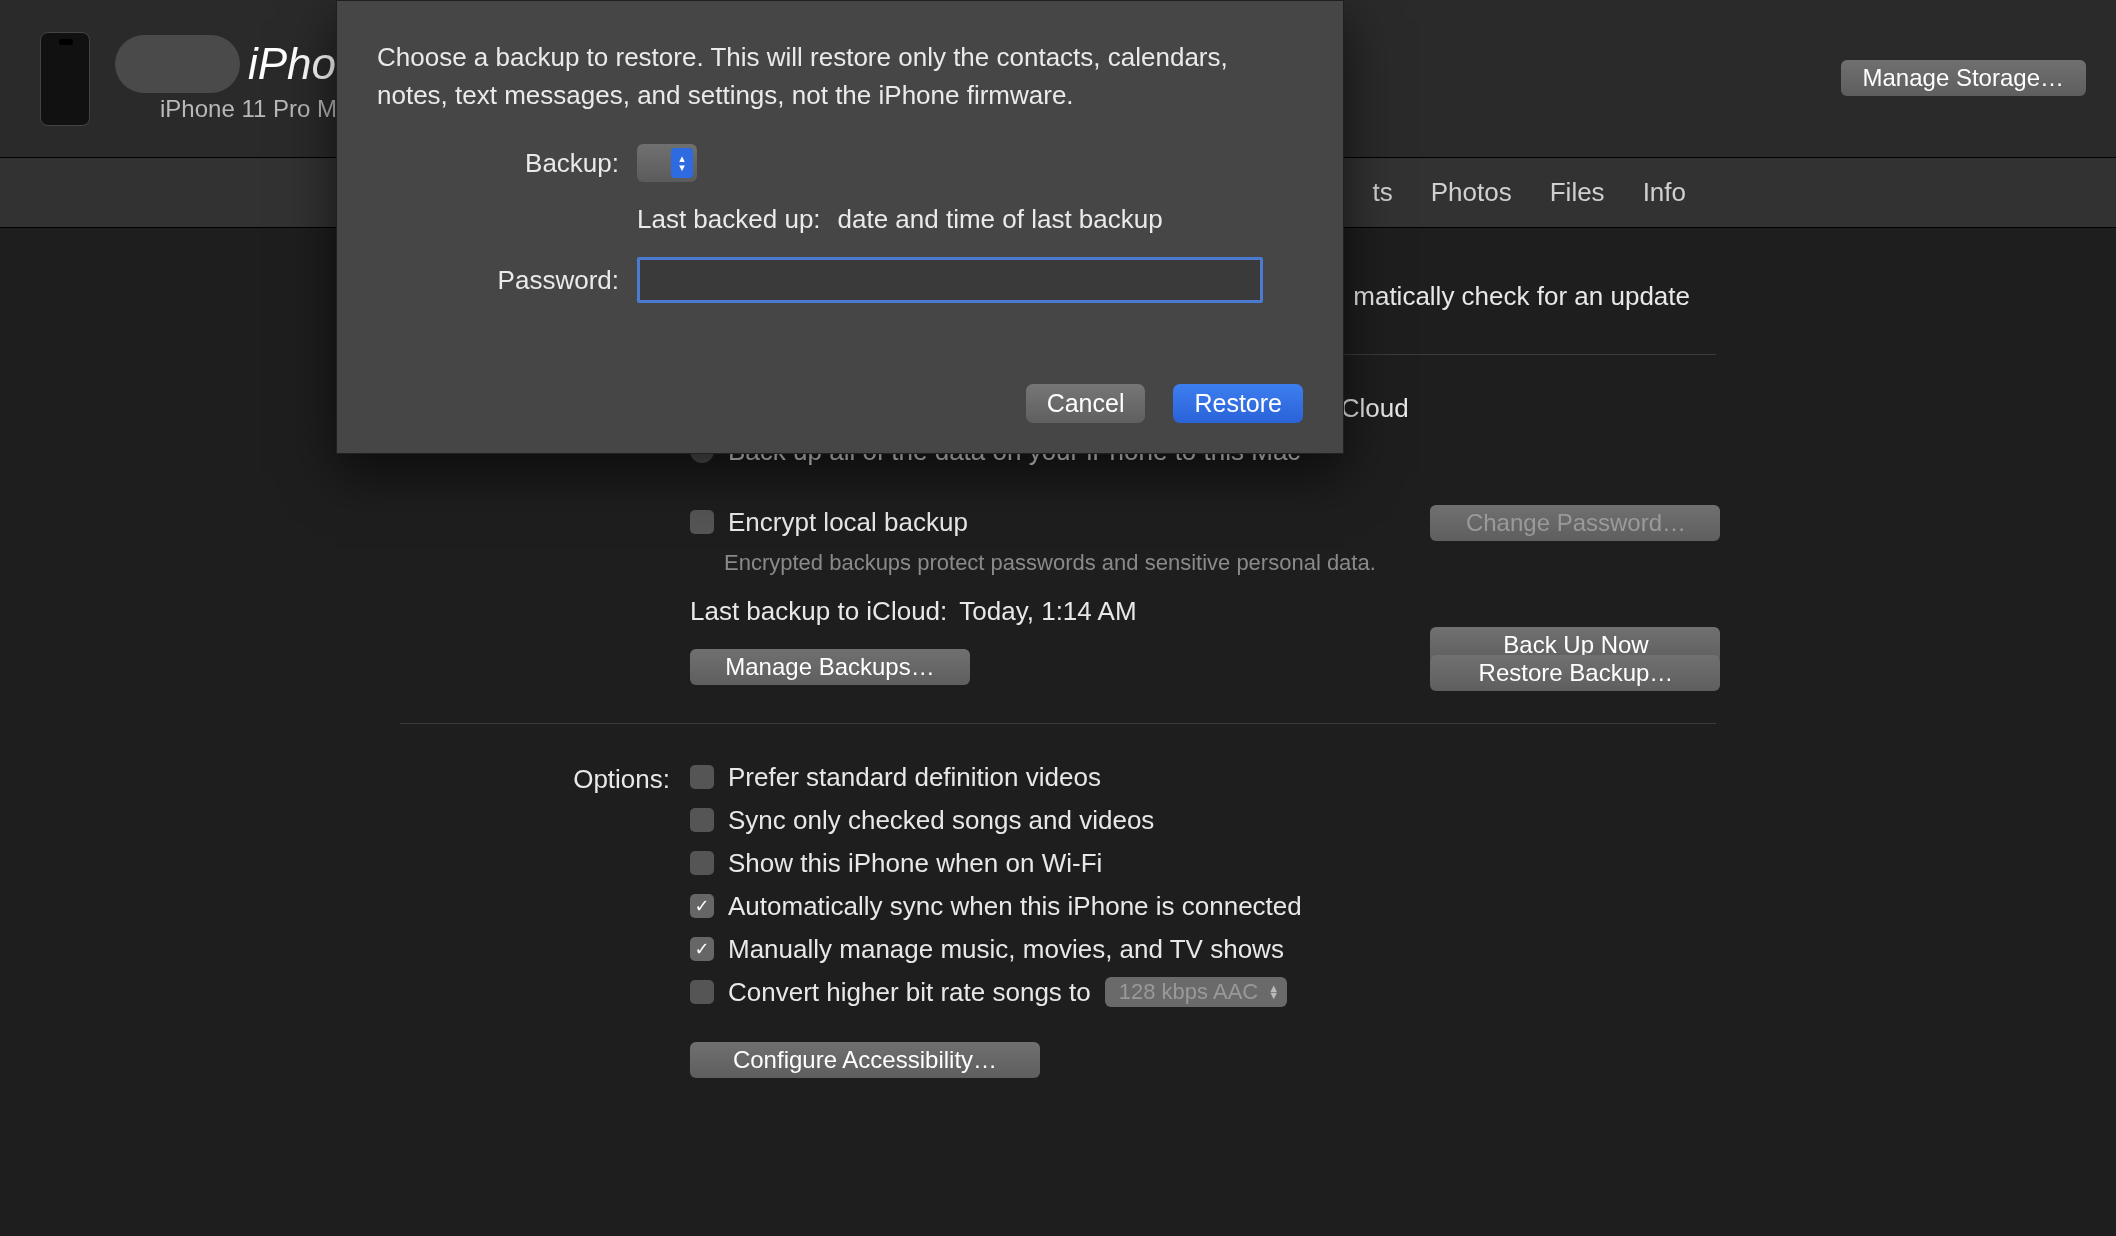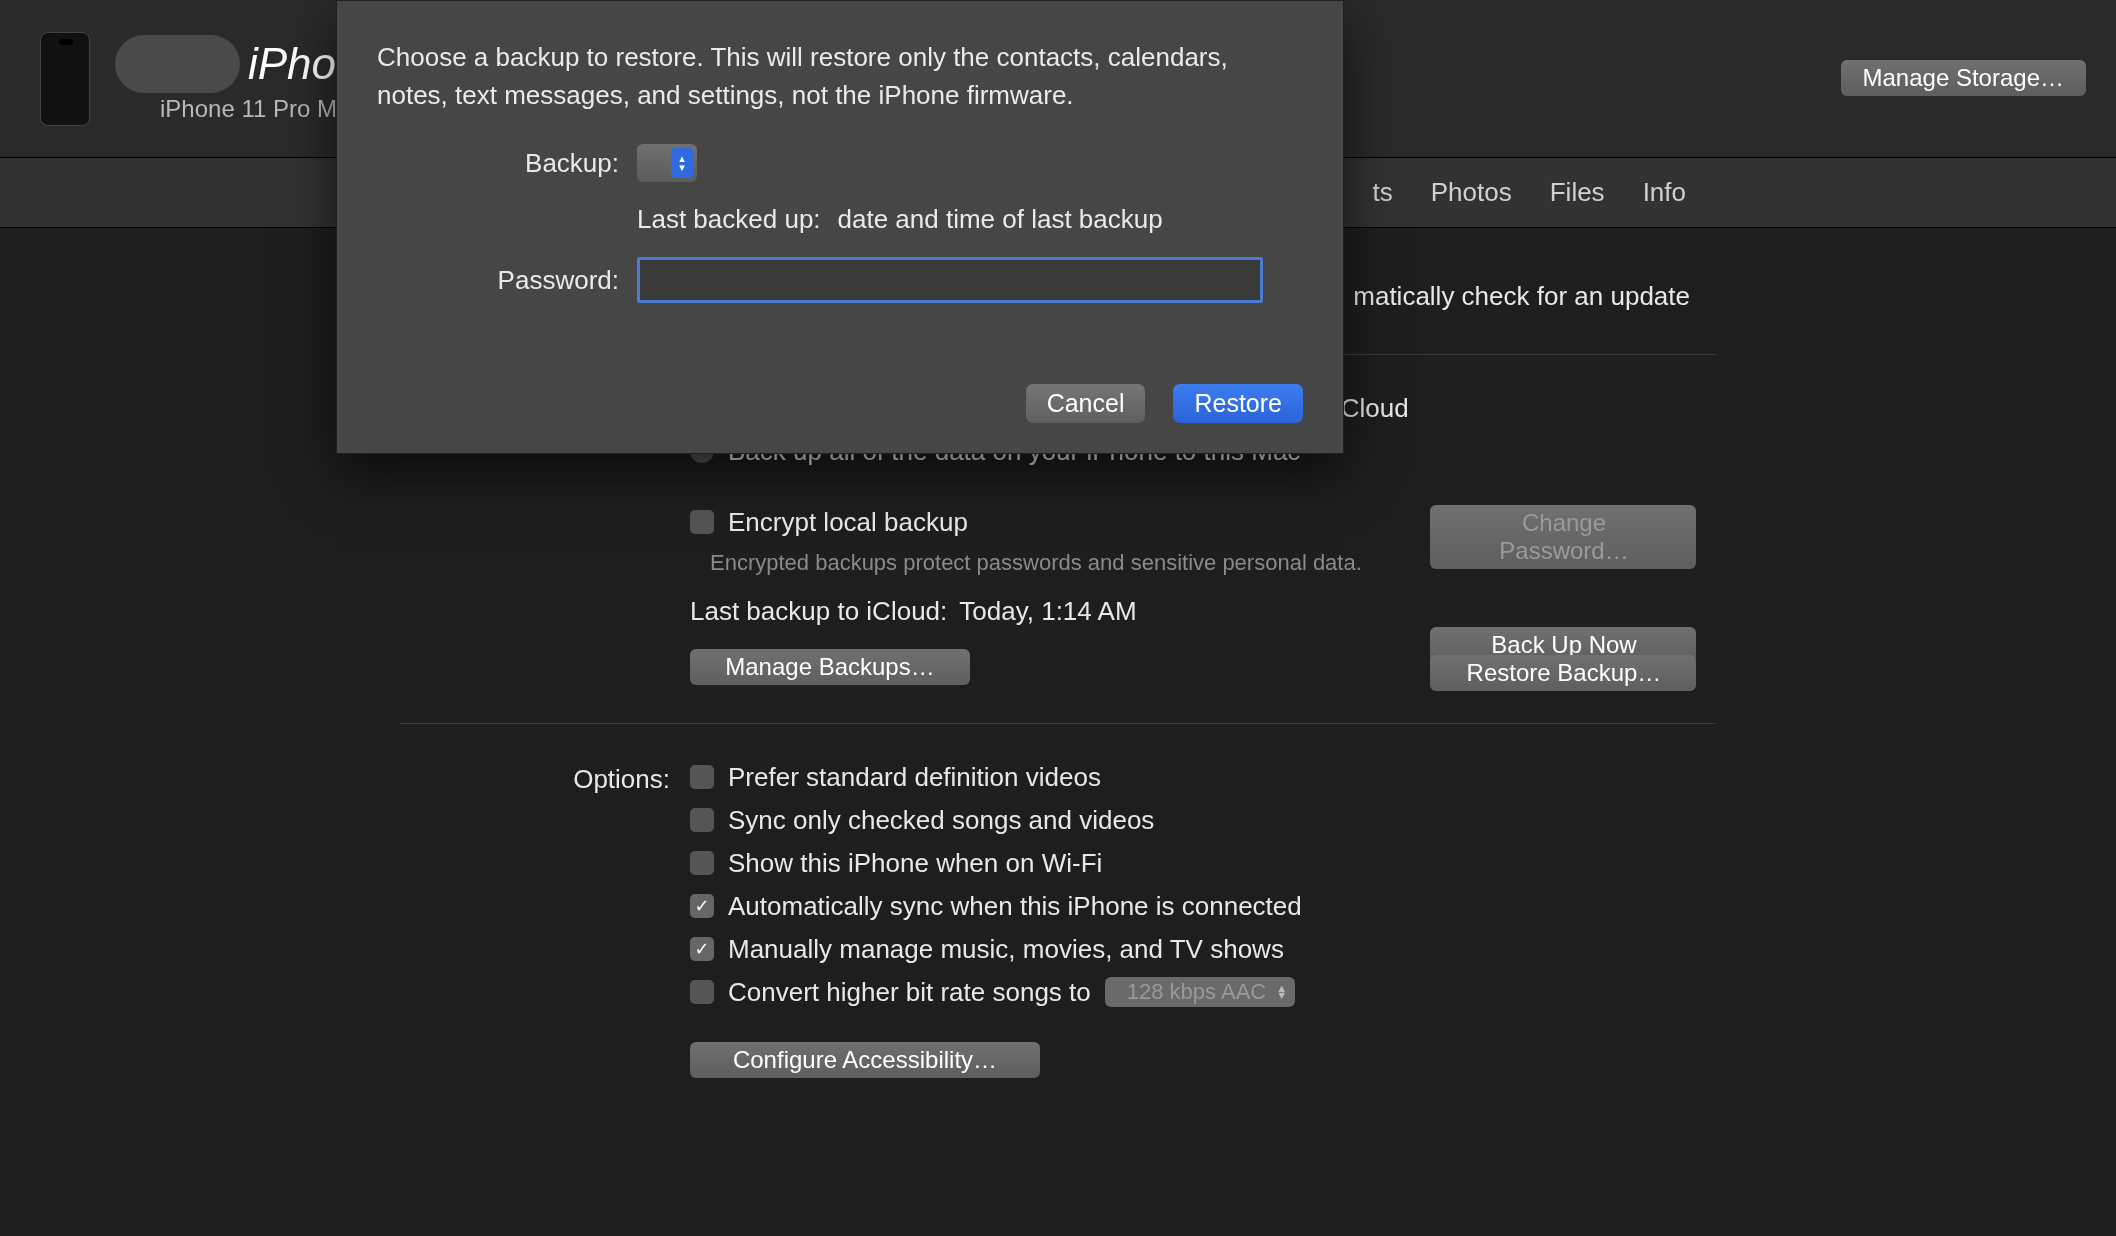--- a/index.html
+++ b/index.html
@@ -28,31 +28,31 @@
 
   .divider { height:1px; background:#3b3b3b; margin:38px 400px 38px 400px; }
 
   .radio-row, .check-row { display:flex; align-items:center; margin-bottom:12px; }
   .radio { width:24px; height:24px; border-radius:50%; background:#555; margin-right:14px; position:relative; flex-shrink:0;}
   .radio.selected::after { content:""; position:absolute; top:6px; left:6px; width:12px; height:12px; border-radius:50%; background:#ddd; }
   .check { width:24px; height:24px; border-radius:5px; background:#555; margin-right:14px; position:relative; flex-shrink:0; display:flex; align-items:center; justify-content:center;}
   .check.checked { background:#666; }
   .check.checked::after { content:"✓"; font-size:18px; color:#fff; }
   .opt-text { font-size:26px; color:#e8e8e8; }
-  .opt-sub { font-size:22px; color:#8a8a8a; margin-left:20px; margin-top:4px; margin-bottom:10px;}
+  .opt-sub { font-size:22px; color:#8a8a8a; margin-left:34px; margin-top:4px; margin-bottom:10px;}
 
   .mbtn { background:#6a6a6a; background:linear-gradient(#707070,#5e5e5e); color:#fff; border:none; border-radius:6px; font-size:24px; padding:4px 22px; cursor:pointer; text-align:center;}
   .mbtn.disabled { color:#9a9a9a; }
-  .mbtn.wide { width:266px; display:block;padding-left:24px; }
+  .mbtn.wide { width:290px; display:block;padding-left:24px; }
 
   .right-col-btn { position:absolute; left:1430px; }
 
   .last-backup-label { font-size:26px; color:#e8e8e8; }
 
-  .popup-select { background:#6a6a6a; border-radius:6px; padding:2px 8px 2px 22px; font-size:22px; color:#999; display:inline-flex; align-items:center; gap:10px;}
+  .popup-select { background:#6a6a6a; border-radius:6px; padding:2px 8px 2px 14px; font-size:22px; color:#999; display:inline-flex; align-items:center; gap:10px;}
   .popup-chevs { display:flex; flex-direction:column; line-height:7px; font-size:11px; color:#bbb;}
 
   
   .dialog { position:absolute; top:0; left:336px; width:1008px; height:454px; background:#464646; border:1px solid #202020; box-shadow:0 20px 50px rgba(0,0,0,.6); padding:38px 40px 30px 40px;}
   .dialog-desc { font-size:26px; color:#eaeaea; line-height:1.45; margin-bottom:30px;}
   .dlg-row { display:flex; align-items:center; margin-bottom:22px;}
   .dlg-label { width:260px; text-align:right; font-size:26px; color:#eaeaea; padding-right:18px;}
   .dlg-field { flex:1; }
   .backup-popup { width:60px; height:38px; background:linear-gradient(#707070,#5b5b5b); border-radius:6px; display:inline-flex; align-items:center; justify-content:flex-end; padding-right:4px;}
   .popup-blue { width:22px; height:30px; background:#2e6be0; border-radius:4px; display:flex; flex-direction:column; align-items:center; justify-content:center; gap:0;}

